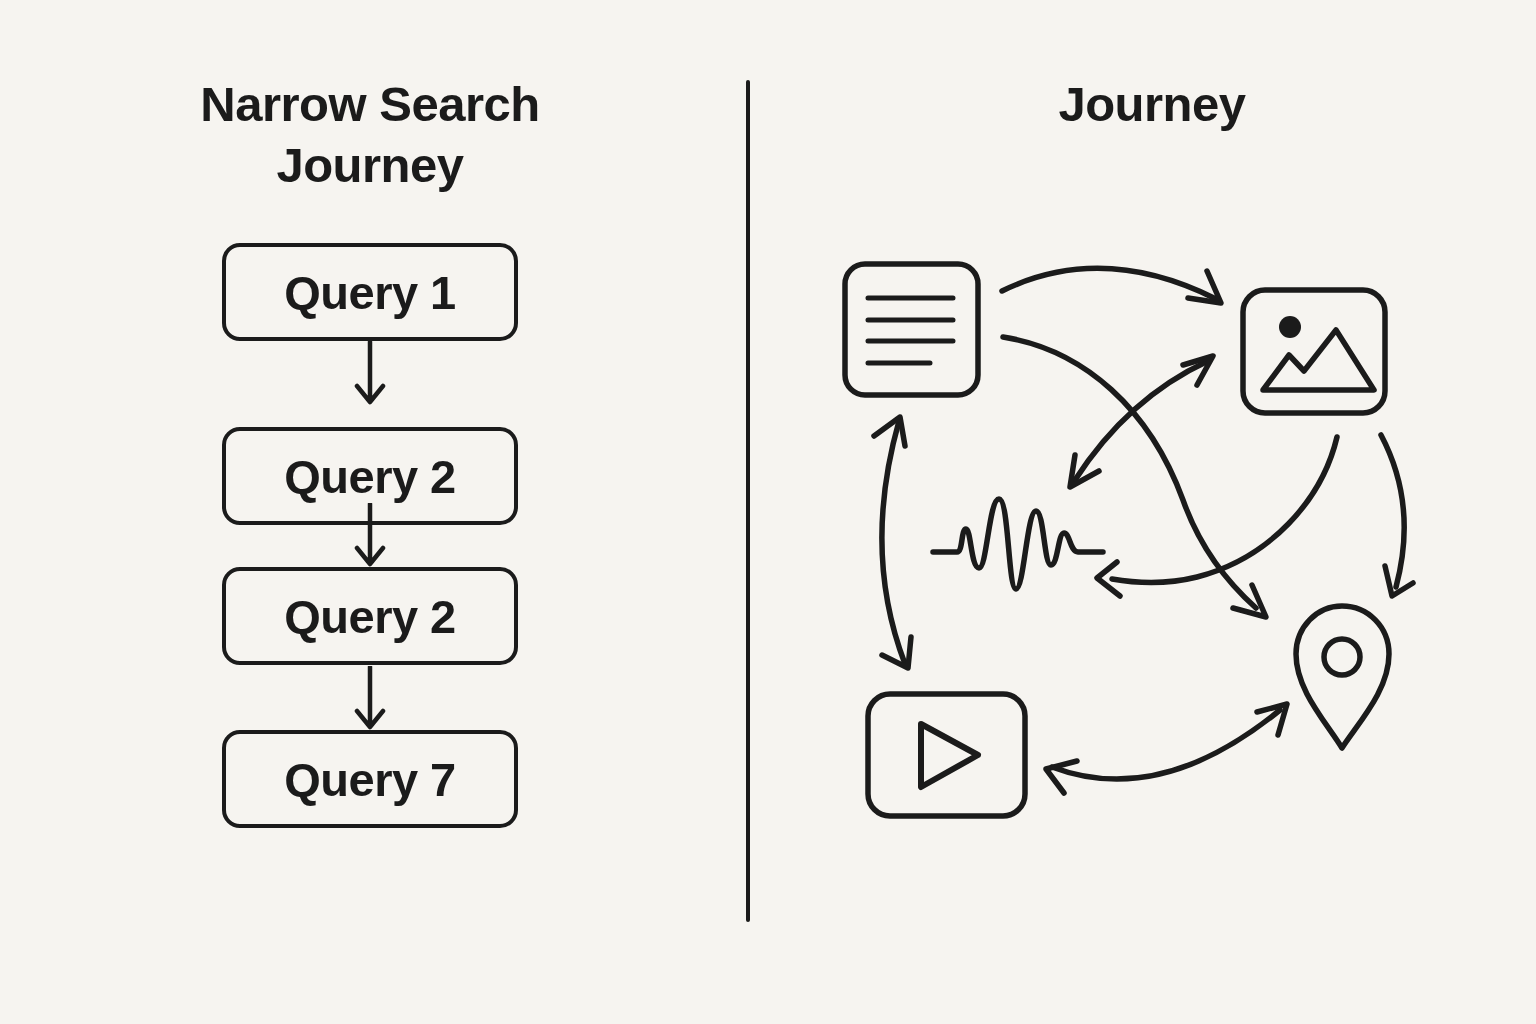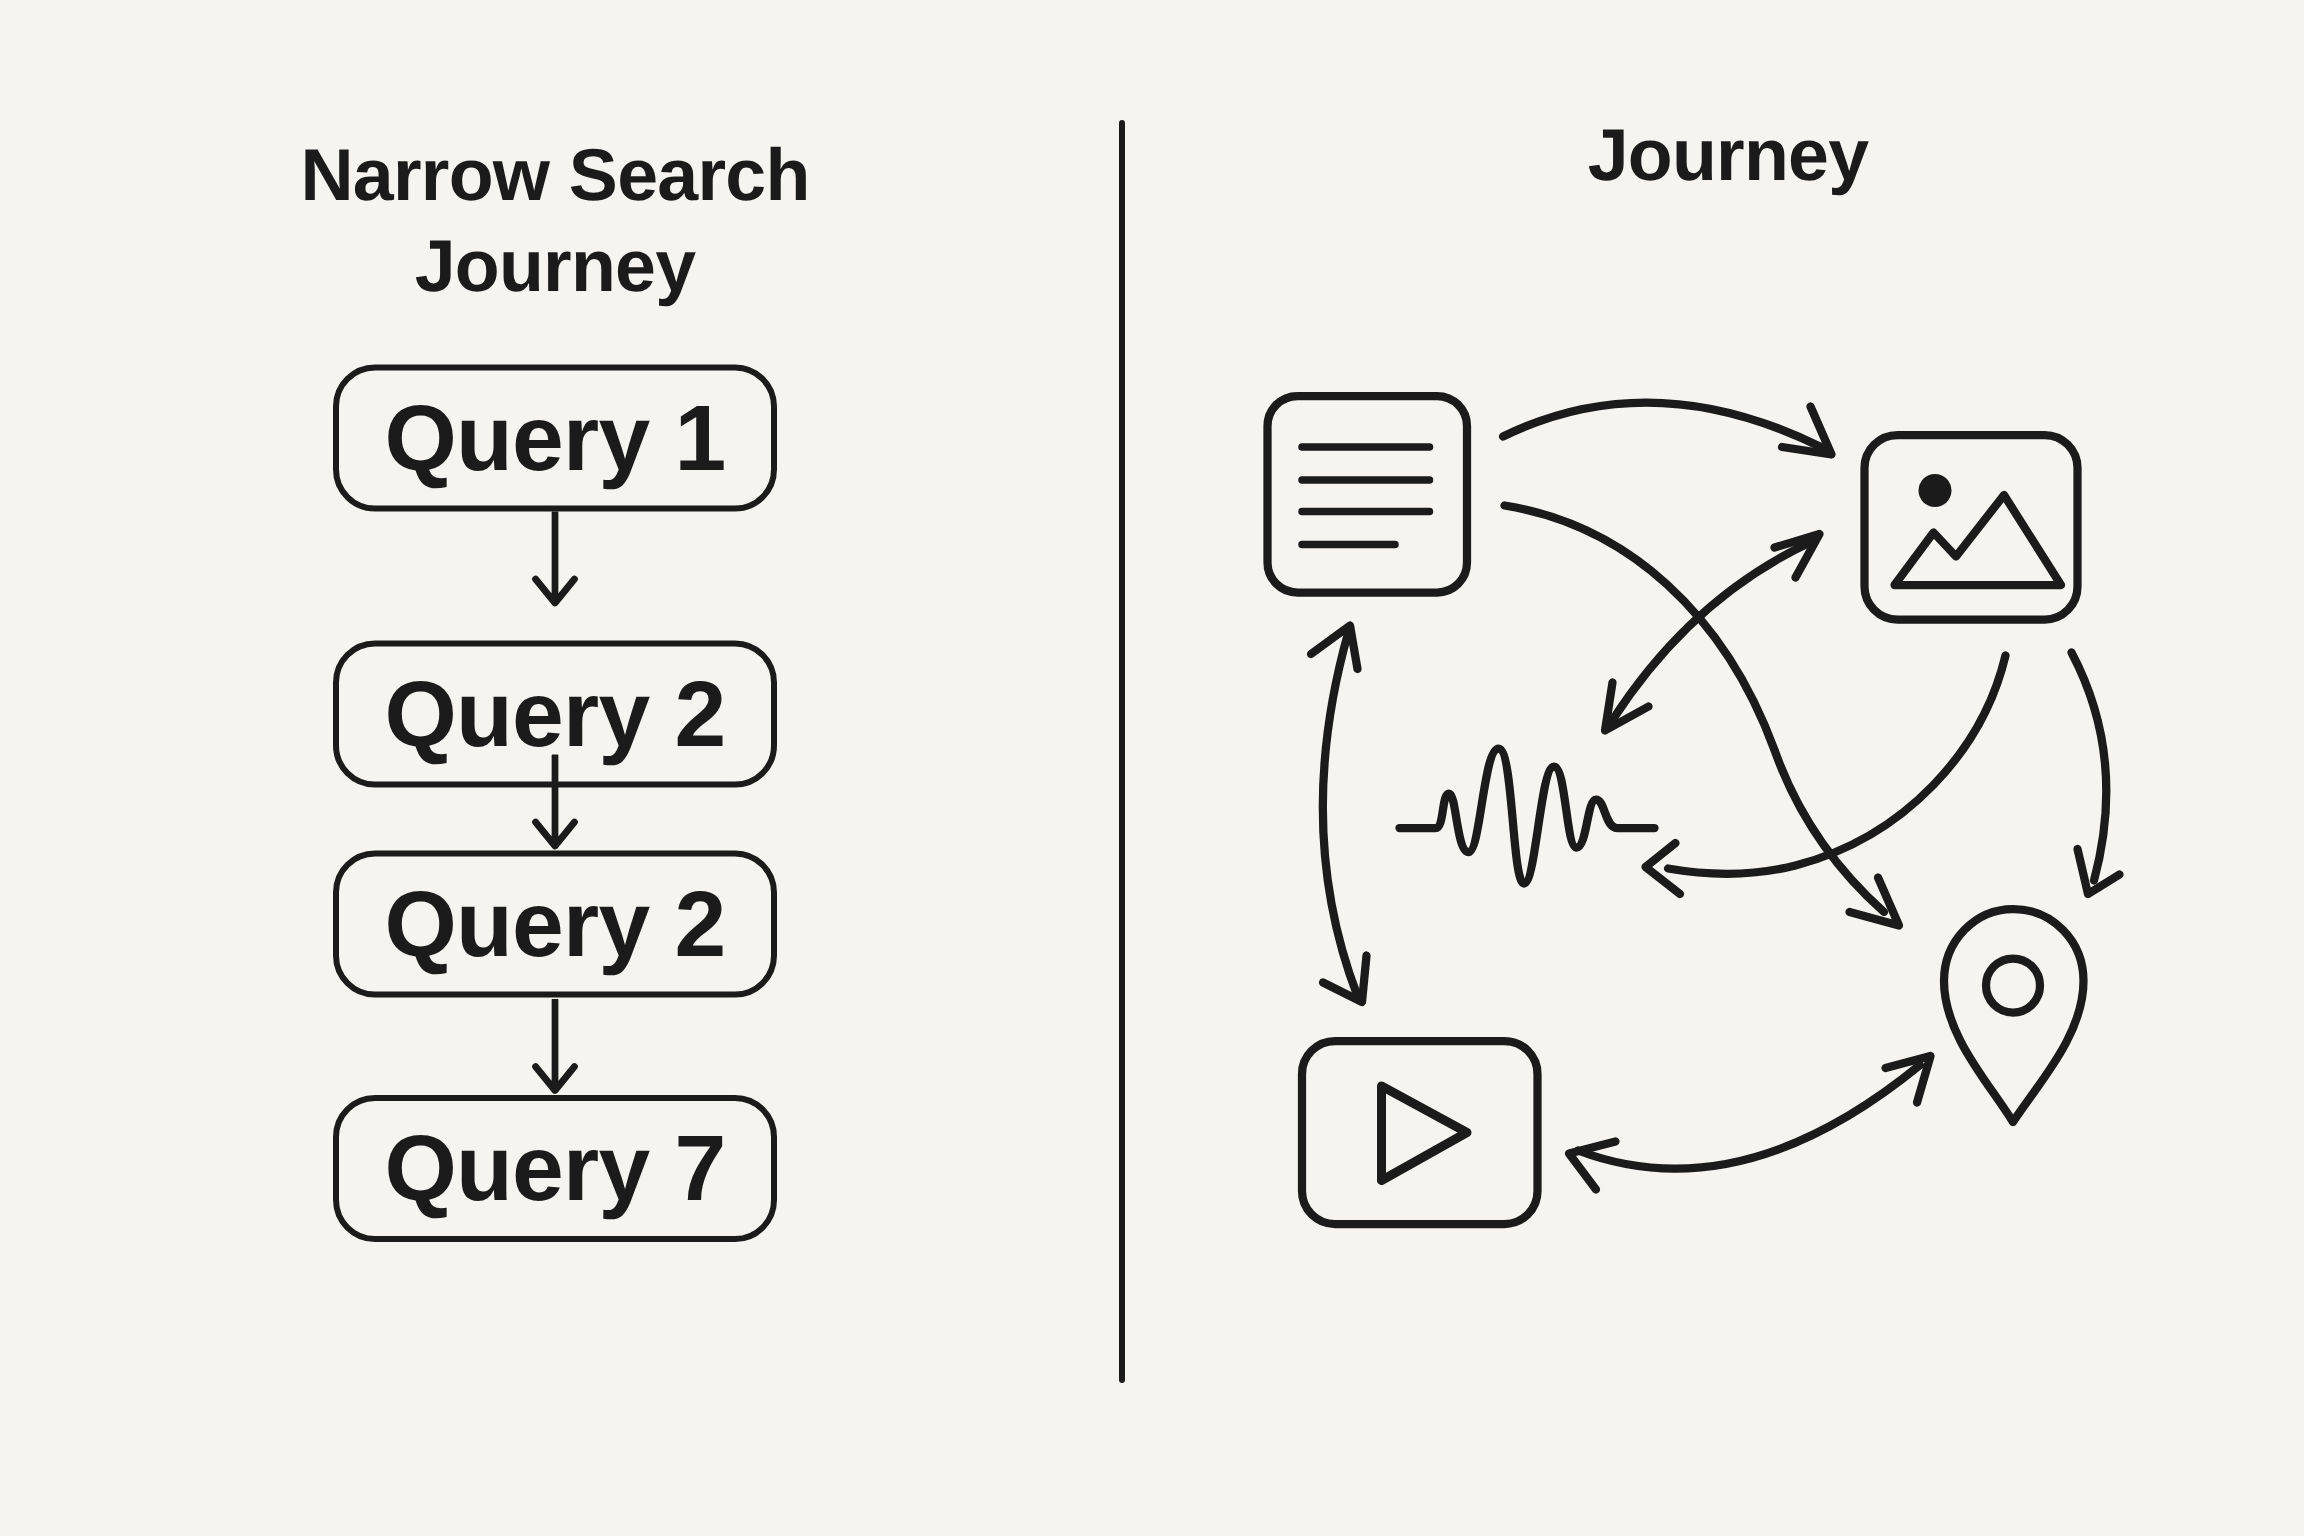--- a/index.html
+++ b/index.html
@@ -9,34 +9,34 @@
     background:var(--bg,#f6f4f0);
     font-family:"Liberation Sans","DejaVu Sans",sans-serif;
     color:var(--ink,#1b1b1b);
   }
   .panel-title{
     position:absolute;top:74px;width:520px;
     text-align:center;
     font-size:49px;font-weight:700;line-height:61px;
     letter-spacing:-0.5px;color:var(--ink,#1b1b1b);
   }
-  #left-title{left:110px;margin-top:13px;}
+  #left-title{left:110px;}
   #right-title{left:892px;}
   .divider{
     position:absolute;left:746px;top:80px;
     width:4px;height:842px;border-radius:2px;
     background:var(--ink,#1b1b1b);
   }
   .query-box{
     position:absolute;left:222px;width:296px;height:98px;
     border:4px solid var(--ink,#1b1b1b);
-    border-radius:28px;
+    border-radius:18px;
     display:flex;align-items:center;justify-content:center;
     box-sizing:border-box;
-    font-size:62px;font-weight:600;letter-spacing:-0.5px;
+    font-size:47px;font-weight:600;letter-spacing:-0.5px;
     background:transparent;
   }
   .flow-arrow{position:absolute;left:353px;width:34px;height:64px;}
   #right-diagram{position:absolute;left:0;top:0;width:1536px;height:1024px;}
   svg{display:block;}
 </style>
 </head>
 <body>
 
 <div class="panel-title" id="left-title">

